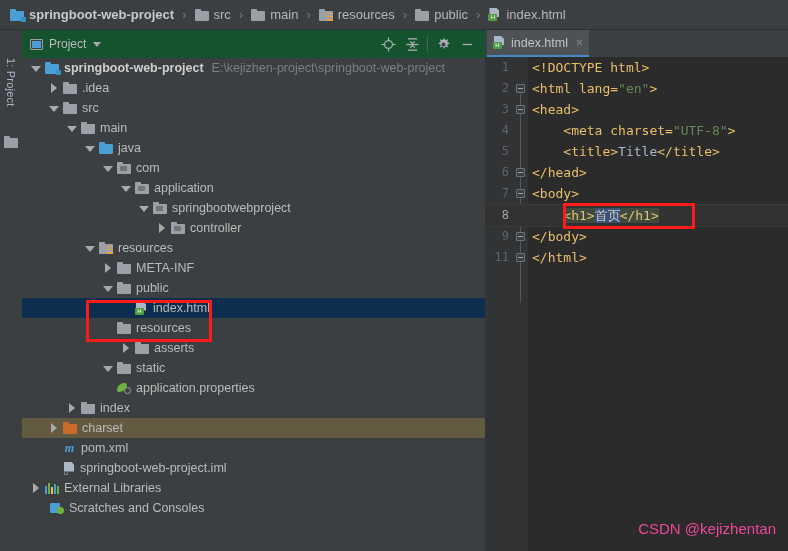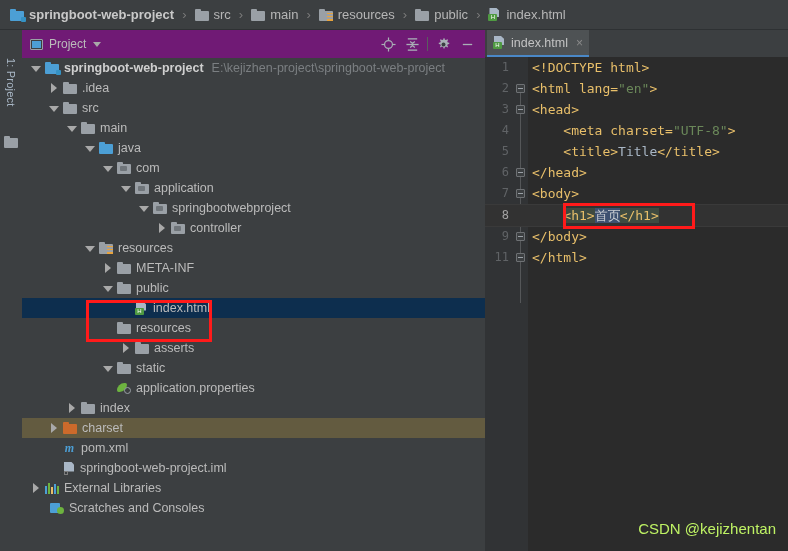--- a/index.html
+++ b/index.html
@@ -71,21 +71,21 @@
     color:#a9b7c6;font-size:11px;letter-spacing:.2px;
   }
   .stripicon{position:absolute;left:4px;top:106px;}
 
   
   .panel{
     position:absolute;left:22px;top:30px;width:463px;height:521px;background:#3c3f41;
   }
   .panelhdr{
     position:relative;height:28px;display:flex;align-items:center;
-    background:#701a75;padding-left:8px;
+    background:#14532d;padding-left:8px;
   }
   .pwin{width:13px;height:11px;border:1.5px solid #9aa0a6;box-sizing:border-box;border-radius:1px;background:#3c3f41;position:relative;}
   .pwin:after{content:"";position:absolute;left:1px;top:1px;right:1px;bottom:1px;background:#4c9fd5;}
   .panelhdr .ptitle{margin-left:6px;color:#bbbbbb;font-size:12px;}
   .caret{margin-left:7px;width:0;height:0;border-left:4px solid transparent;border-right:4px solid transparent;border-top:5px solid #a9a9a9;}
   .hdrbtns{position:absolute;right:6px;top:0;height:28px;display:flex;align-items:center;gap:0px;}
   .hbtn{width:24px;height:24px;display:flex;align-items:center;justify-content:center;}
   .divline{width:1px;height:14px;background:#5a5d5f;margin:0 3px;}
 
   .treearea{
@@ -127,21 +127,21 @@
   .tx{color:#a9b7c6;}
   .fold{position:absolute;left:31px;width:9px;height:9px;border:1px solid #6e7174;box-sizing:border-box;background:#3c3f41;border-radius:1px;}
   .fold:after{content:"";position:absolute;left:1px;top:3px;width:5px;height:1px;background:#9aa0a6;}
   .selgreen{background:#3e4a40;}
   .selblue{background:#3c5070;color:#c8cdd2;}
   .caretbar{display:inline-block;width:1px;height:14px;background:#d8d8d8;vertical-align:-2px;margin:0 -1px;}
 
   
   .redbox{position:absolute;border:3px solid #ff1a1a;box-sizing:border-box;pointer-events:none;}
   .watermark{
-    position:absolute;right:12px;bottom:14px;color:#bef264;font-size:15px;
+    position:absolute;right:12px;bottom:14px;color:#ec4899;font-size:15px;
     font-family:"Liberation Sans",sans-serif;
   }
 </style>
 </head>
 <body>
 
 <div id="app">
 
   <div class="breadcrumb">
 

